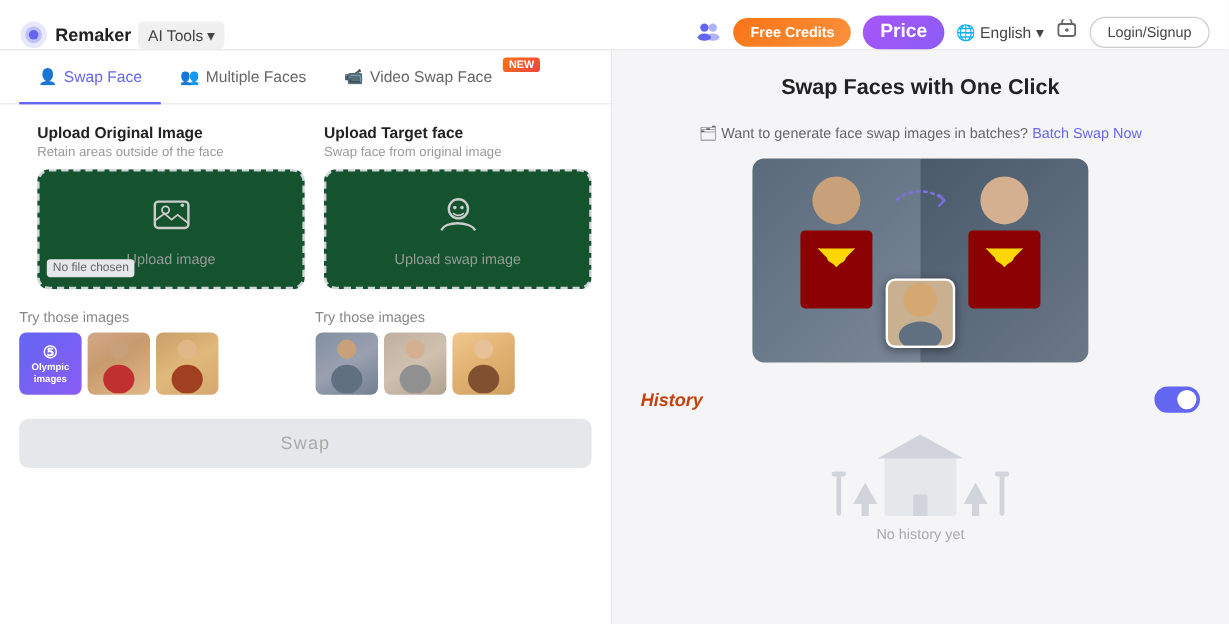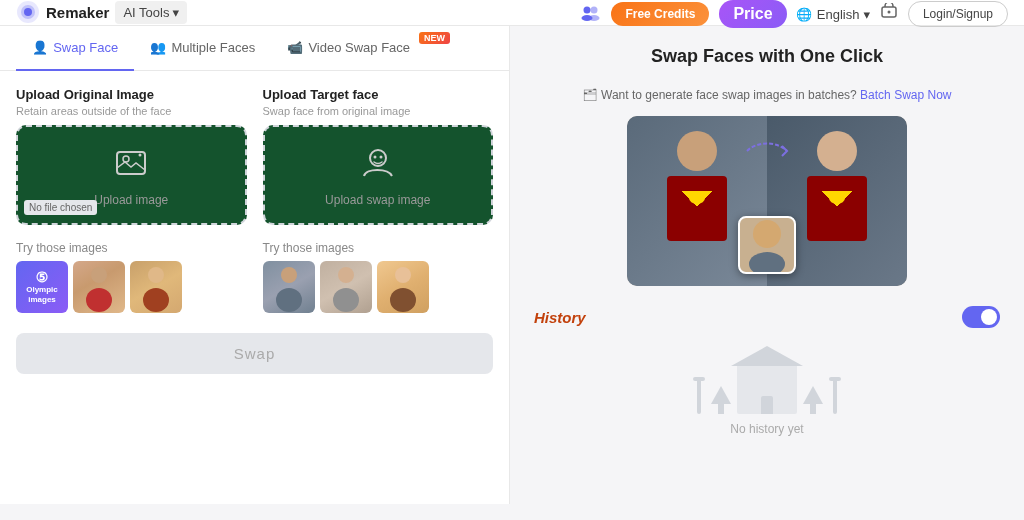--- a/index.html
+++ b/index.html
@@ -1,21 +1,21 @@
 <!DOCTYPE html>
 <html><head>
   <meta charset="utf-8">
   <style>
     * { box-sizing: border-box; margin: 0; padding: 0; }
     body { font-family: -apple-system, BlinkMacSystemFont, 'Segoe UI', sans-serif; font-size: 13px; background: #f5f5f7; color: #333; height: 520px; overflow: hidden; }
 
     
     .header {
-      display: flex; align-items: flex-start; justify-content: space-between;
-      background: #fff; padding: 0 16px; height: 26px;
+      display: flex; align-items: flex-end; justify-content: space-between;
+      background: #fff; padding: 0 16px; height: 42px;
       border-bottom: 1px solid #e8e8e8; position: relative; z-index: 10;
     }
     .header-left { display: flex; align-items: center; gap: 6px; }
     .logo-icon { width: 24px; height: 24px; }
     .logo-text { font-weight: 700; font-size: 15px; color: #222; }
     .ai-tools-btn { display: flex; align-items: center; gap: 3px; font-size: 13px; color: #444; cursor: pointer; padding: 4px 8px; border-radius: 4px; background: #f0f0f0; border: none; }
     .header-right { display: flex; align-items: center; gap: 10px; }
     .users-icon-btn { background: none; border: none; cursor: pointer; color: #6366f1; }
     .free-credits-btn { background: linear-gradient(135deg, #f97316, #fb923c); color: #fff; border: none; border-radius: 16px; padding: 5px 14px; font-size: 12px; font-weight: 600; cursor: pointer; }
     .price-btn { background: linear-gradient(135deg, #a855f7, #8b5cf6); color: #fff; border: none; border-radius: 16px; padding: 5px 14px; font-size: 16px; font-weight: 600; cursor: pointer; }
@@ -29,21 +29,21 @@
     
     .left-panel { width: 510px; background: #fff; border-right: 1px solid #e8e8e8; padding: 0; overflow-y: auto; }
 
     
     .tabs { display: flex; align-items: center; border-bottom: 1px solid #e8e8e8; padding: 0 16px; gap: 0; }
     .tab { display: flex; align-items: center; gap: 5px; padding: 14px 16px; font-size: 13px; cursor: pointer; color: #666; border-bottom: 2px solid transparent; margin-bottom: -1px; position: relative; white-space: nowrap; }
     .tab.active { color: #6366f1; border-bottom: 2px solid #6366f1; font-weight: 500; }
     .new-badge { background: linear-gradient(135deg, #f97316, #ef4444); color: #fff; font-size: 9px; font-weight: 700; padding: 1px 5px; border-radius: 3px; position: absolute; top: 6px; right: 2px; }
 
     
-    .upload-section { display: flex; gap: 16px; padding: 16px; }
+    .upload-section { display: flex; gap: 16px; padding: 16px; margin-left: 15px; }
     .upload-col { flex: 1; }
     .upload-label { font-weight: 600; font-size: 13px; color: #222; margin-bottom: 3px; }
     .upload-sublabel { font-size: 11px; color: #999; margin-bottom: 8px; }
     .upload-box { border: 2px dashed #d1d5db; border-radius: 10px; height: 100px; display: flex; flex-direction: column; align-items: center; justify-content: center; cursor: pointer; background: #14532d; position: relative; }
     .upload-box-icon { font-size: 28px; color: #bbb; margin-bottom: 6px; }
     .upload-box-text { font-size: 12px; color: #999; }
     .no-file-badge { position: absolute; left: 6px; bottom: 8px; background: #e5e7eb; color: #666; font-size: 10px; padding: 2px 5px; border-radius: 3px; }
 
     
     .try-section { padding: 0 16px 12px; display: flex; gap: 16px; }

